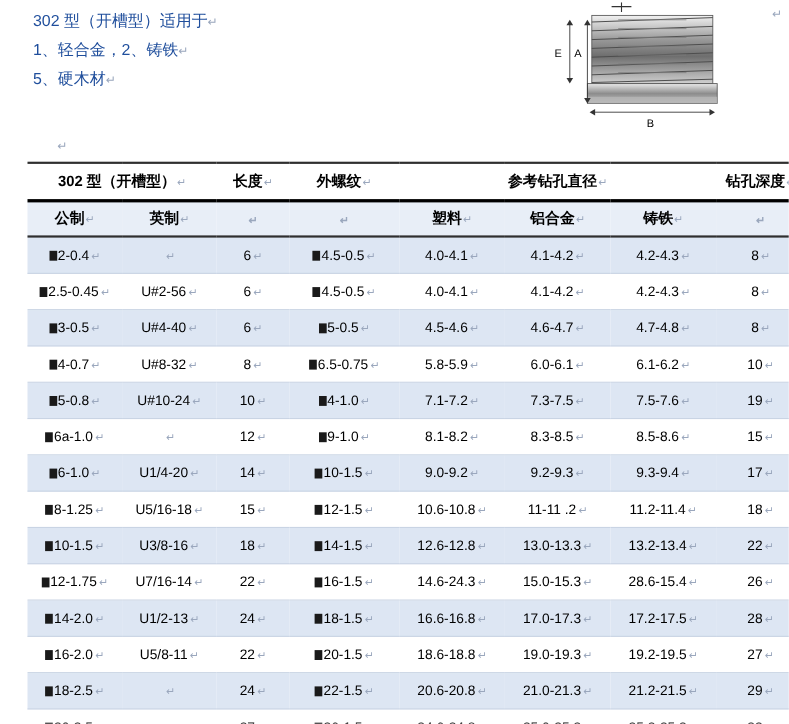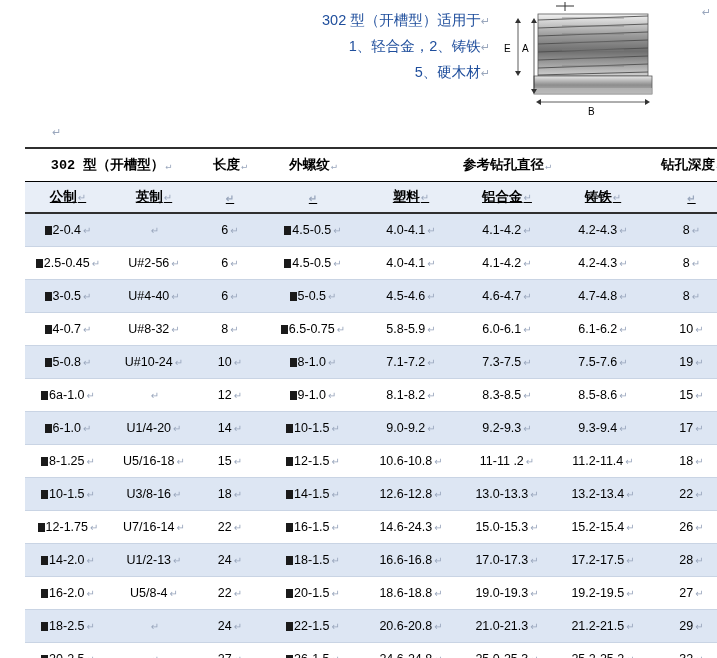--- a/index.html
+++ b/index.html
@@ -22,21 +22,20 @@
     left: 30px;
     top: 8px;
     width: 460px;
   }
   .heading-line {
     color: #1F4E9C;
     font-size: 14.5px;
     line-height: 25px;
     white-space: nowrap;
     font-family: "Liberation Sans", sans-serif;
-    text-align: right;
   }
   .pilcrow {
     color: #9aa7bd;
     font-size: 11px;
     vertical-align: baseline;
   }
 
   
   .drawing {
     position: absolute;
@@ -83,31 +82,29 @@
     text-align: center;
     vertical-align: middle;
     font-family: "Liberation Sans", sans-serif;
   }
   
   tr.hdr1 td {
     height: 32px;
     font-size: 13.5px;
     font-weight: bold;
     border-top: 2px solid #2f2f2f;
-    border-bottom: 1px solid #000000;
+    border-bottom: 3px solid #000000;
     background: #ffffff;
-    font-family: Liberation Mono, monospace;
   }
   tr.hdr2 td {
     height: 30px;
     font-size: 13.5px;
     font-weight: bold;
     border-bottom: 2px solid #2f2f2f;
     background: #e8eef7;
-    text-decoration: underline;
   }
   tr.body-row td {
     height: 32px;
     font-size: 12.5px;
     border-bottom: 1px solid #c9d4e4;
   }
   tr.band td { background: #dde6f3; }
   tr.plain td { background: #ffffff; }
 
   tr.body-row td.c1 { text-align: center; }
@@ -295,21 +292,21 @@
           <td class="c1"><span class="sq"></span><span>6.5-0.75</span><span class="cellpil">↵</span></td>
           <td class="c1"><span>5.8-5.9</span><span class="cellpil">↵</span></td>
           <td class="c1"><span>6.0-6.1</span><span class="cellpil">↵</span></td>
           <td class="c1"><span>6.1-6.2</span><span class="cellpil">↵</span></td>
           <td class="c1"><span>10</span><span class="cellpil">↵</span></td>
         </tr>
         <tr class="body-row band">
           <td class="c1"><span class="sq"></span><span>5-0.8</span><span class="cellpil">↵</span></td>
           <td class="c1"><span>U#10-24</span><span class="cellpil">↵</span></td>
           <td class="c1"><span>10</span><span class="cellpil">↵</span></td>
-          <td class="c1"><span class="sq"></span><span>8-1.0</span><span class="cellpil">↵</span></td>
+          <td class="c1"><span class="sq"></span><span>4-1.0</span><span class="cellpil">↵</span></td>
           <td class="c1"><span>7.1-7.2</span><span class="cellpil">↵</span></td>
           <td class="c1"><span>7.3-7.5</span><span class="cellpil">↵</span></td>
           <td class="c1"><span>7.5-7.6</span><span class="cellpil">↵</span></td>
           <td class="c1"><span>19</span><span class="cellpil">↵</span></td>
         </tr>
         <tr class="body-row plain">
           <td class="c1"><span class="sq"></span><span>6a-1.0</span><span class="cellpil">↵</span></td>
           <td><span class="cellpil">↵</span></td>
           <td class="c1"><span>12</span><span class="cellpil">↵</span></td>
           <td class="c1"><span class="sq"></span><span>9-1.0</span><span class="cellpil">↵</span></td>
@@ -348,36 +345,36 @@
           <td class="c1"><span>13.2-13.4</span><span class="cellpil">↵</span></td>
           <td class="c1"><span>22</span><span class="cellpil">↵</span></td>
         </tr>
         <tr class="body-row plain">
           <td class="c1"><span class="sq"></span><span>12-1.75</span><span class="cellpil">↵</span></td>
           <td class="c1"><span>U7/16-14</span><span class="cellpil">↵</span></td>
           <td class="c1"><span>22</span><span class="cellpil">↵</span></td>
           <td class="c1"><span class="sq"></span><span>16-1.5</span><span class="cellpil">↵</span></td>
           <td class="c1"><span>14.6-24.3</span><span class="cellpil">↵</span></td>
           <td class="c1"><span>15.0-15.3</span><span class="cellpil">↵</span></td>
-          <td class="c1"><span>15.2-15.4</span><span class="cellpil">↵</span></td>
+          <td class="c1"><span>28.6-15.4</span><span class="cellpil">↵</span></td>
           <td class="c1"><span>26</span><span class="cellpil">↵</span></td>
         </tr>
         <tr class="body-row band">
           <td class="c1"><span class="sq"></span><span>14-2.0</span><span class="cellpil">↵</span></td>
           <td class="c1"><span>U1/2-13</span><span class="cellpil">↵</span></td>
           <td class="c1"><span>24</span><span class="cellpil">↵</span></td>
           <td class="c1"><span class="sq"></span><span>18-1.5</span><span class="cellpil">↵</span></td>
           <td class="c1"><span>16.6-16.8</span><span class="cellpil">↵</span></td>
           <td class="c1"><span>17.0-17.3</span><span class="cellpil">↵</span></td>
           <td class="c1"><span>17.2-17.5</span><span class="cellpil">↵</span></td>
           <td class="c1"><span>28</span><span class="cellpil">↵</span></td>
         </tr>
         <tr class="body-row plain">
           <td class="c1"><span class="sq"></span><span>16-2.0</span><span class="cellpil">↵</span></td>
-          <td class="c1"><span>U5/8-4</span><span class="cellpil">↵</span></td>
+          <td class="c1"><span>U5/8-11</span><span class="cellpil">↵</span></td>
           <td class="c1"><span>22</span><span class="cellpil">↵</span></td>
           <td class="c1"><span class="sq"></span><span>20-1.5</span><span class="cellpil">↵</span></td>
           <td class="c1"><span>18.6-18.8</span><span class="cellpil">↵</span></td>
           <td class="c1"><span>19.0-19.3</span><span class="cellpil">↵</span></td>
           <td class="c1"><span>19.2-19.5</span><span class="cellpil">↵</span></td>
           <td class="c1"><span>27</span><span class="cellpil">↵</span></td>
         </tr>
         <tr class="body-row band">
           <td class="c1"><span class="sq"></span><span>18-2.5</span><span class="cellpil">↵</span></td>
           <td><span class="cellpil">↵</span></td>

